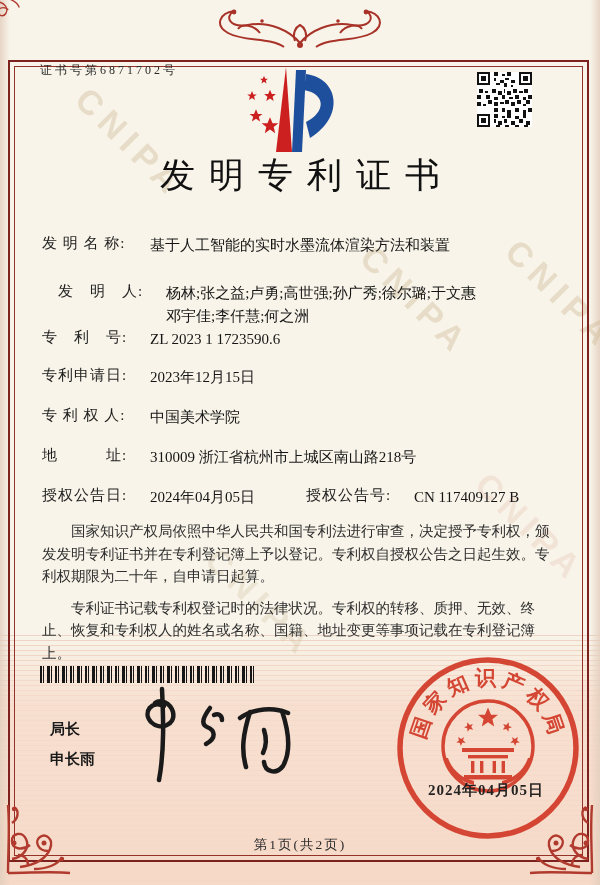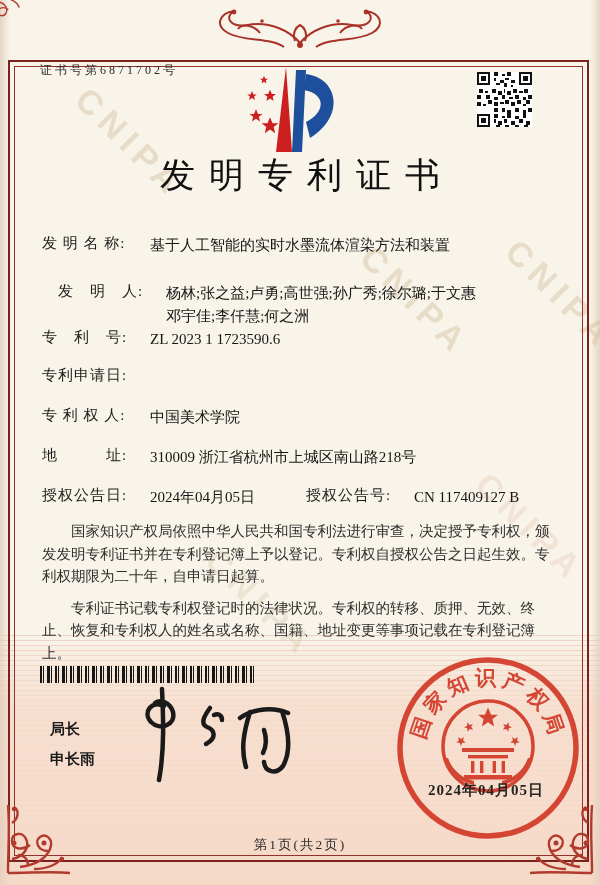--- a/index.html
+++ b/index.html
@@ -227,20 +227,21 @@
       <span class="flabel">发　明　人:</span>
       <span class="fvalue">杨林;张之益;卢勇;高世强;孙广秀;徐尔璐;于文惠
 邓宇佳;李仟慧;何之洲</span>
     </div>
     <div class="frow r-pno">
       <span class="flabel">专　利　号:</span>
       <span class="fvalue">ZL 2023 1 1723590.6</span>
     </div>
     <div class="frow r-fil">
       <span class="flabel">专利申请日:</span>
+      <span class="fvalue">2023年12月15日</span>
     </div>
     <div class="frow r-pat">
       <span class="flabel">专 利 权 人:</span>
       <span class="fvalue">中国美术学院</span>
     </div>
     <div class="frow r-adr">
       <span class="flabel">地　　　址:</span>
       <span class="fvalue">310009 浙江省杭州市上城区南山路218号</span>
     </div>
     <div class="frow r-grant">

